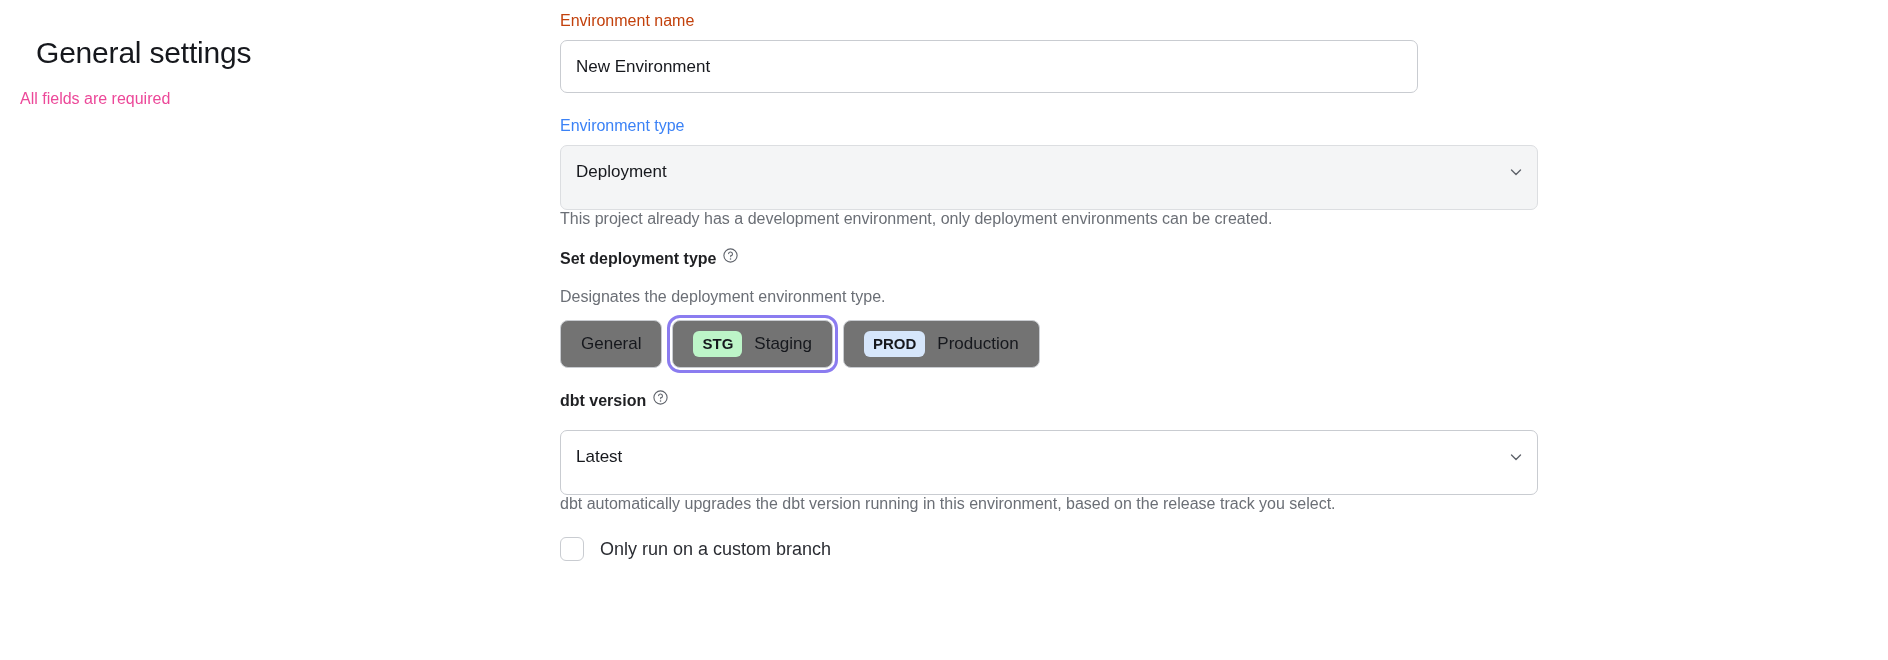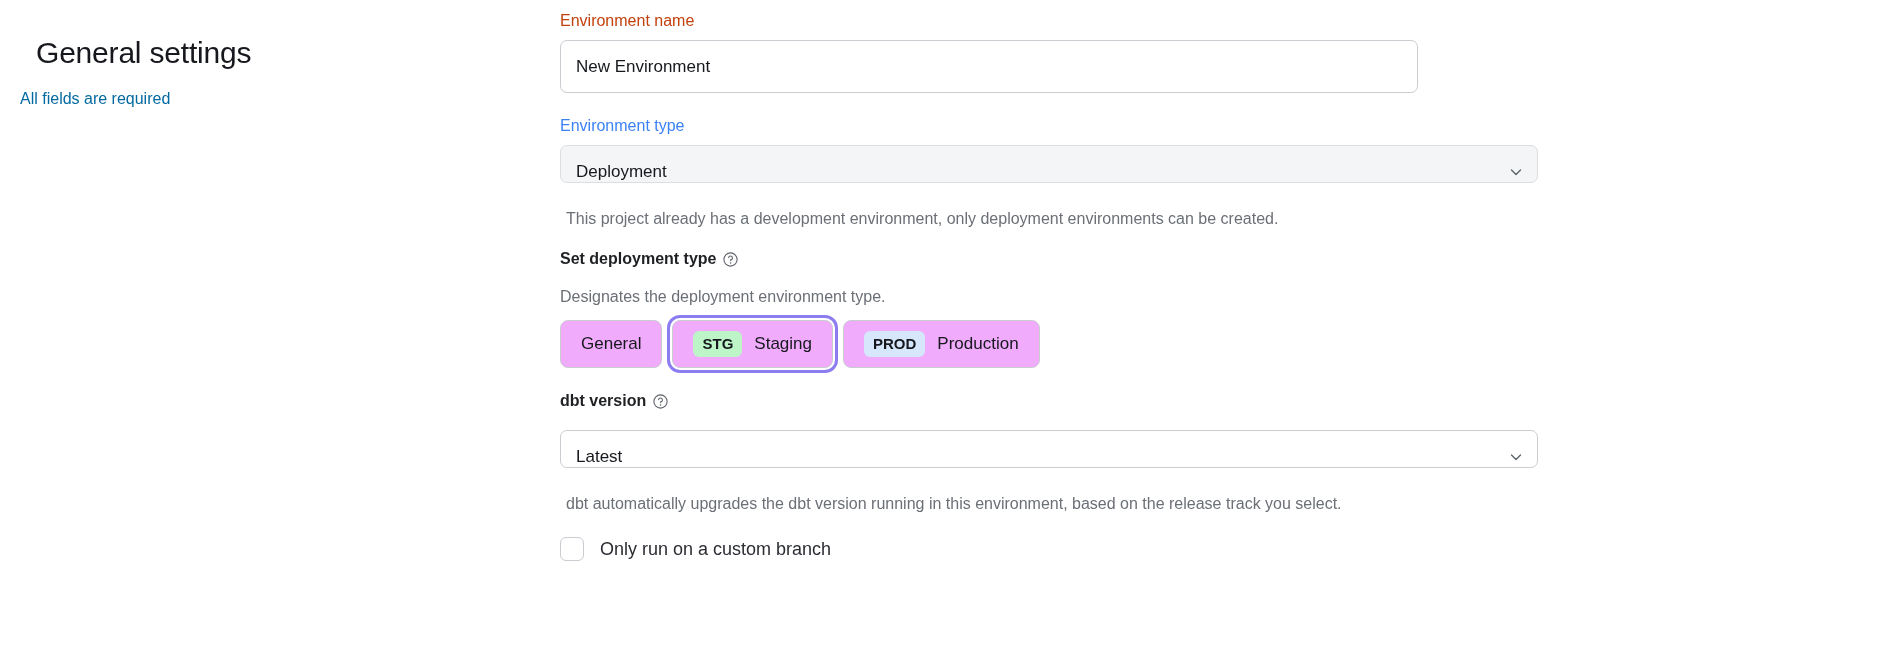--- a/index.html
+++ b/index.html
@@ -34,21 +34,21 @@
     font-size: 30px;
     line-height: 38px;
     font-weight: 400;
     color: #16181d;
     letter-spacing: -0.2px;
     margin: 16px;
   }
   .page-subtitle {
     font-size: 16px;
     line-height: 22px;
-    color: #0369a1;
+    color: #ec4899;
     margin-top: 6px;
   }
 
   
   .form-col {
     position: absolute;
     left: 560px;
     top: 10px;
     width: 978px;
   }
@@ -60,21 +60,21 @@
     line-height: 22px;
     color: #c2410c;
     margin-bottom: 8px;
     display: block;
   }
   .field-label.disabled { color: #3b82f6; }
   .field-label.strong {
     font-weight: bold;
     color: #1f2023;
     display: inline-flex;
-    align-items: center;
+    align-items: flex-start;
     gap: 7px;
   }
 
   .help-icon {
     display: inline-block;
     width: 15px;
     height: 15px;
     vertical-align: middle;
     line-height: 0;
   }
@@ -96,21 +96,21 @@
   }
 
   .select-wrap {
     position: relative;
     width: 978px;
     height: 53px;
   }
   .select-box {
     box-sizing: border-box;
     width: 978px;
-    height: 38px;
+    height: 65px;
     border: 1px solid #c9ccd1;
     border-radius: 7px;
     background: #ffffff;
     font-size: 17px;
     line-height: 51px;
     color: #16181d;
     padding: 0 40px 0 15px;
     display: block;
     overflow: hidden;
     white-space: nowrap;
@@ -129,42 +129,41 @@
     height: 14px;
     line-height: 0;
   }
   .chevron svg { display: block; }
 
   .field-help {
     font-size: 16px;
     line-height: 22px;
     color: #6b6f76;
     margin-top: 10px;
-    margin-left: 6px;
   }
   .field-desc {
     font-size: 16px;
     line-height: 22px;
     color: #6b6f76;
     margin-top: 8px;
     margin-bottom: 12px;
   }
 
   
   .segmented {
     display: flex;
     align-items: center;
     gap: 10px;
   }
   .seg-btn {
     box-sizing: border-box;
     height: 48px;
     border: 1px solid #c9ccd1;
     border-radius: 8px;
-    background: #f0abfc;
+    background: #737373;
     display: inline-flex;
     align-items: center;
     gap: 12px;
     padding: 0 20px;
     font-size: 17px;
     color: #16181d;
     cursor: pointer;
     font-family: "Liberation Sans", sans-serif;
   }
   .seg-btn.selected {

